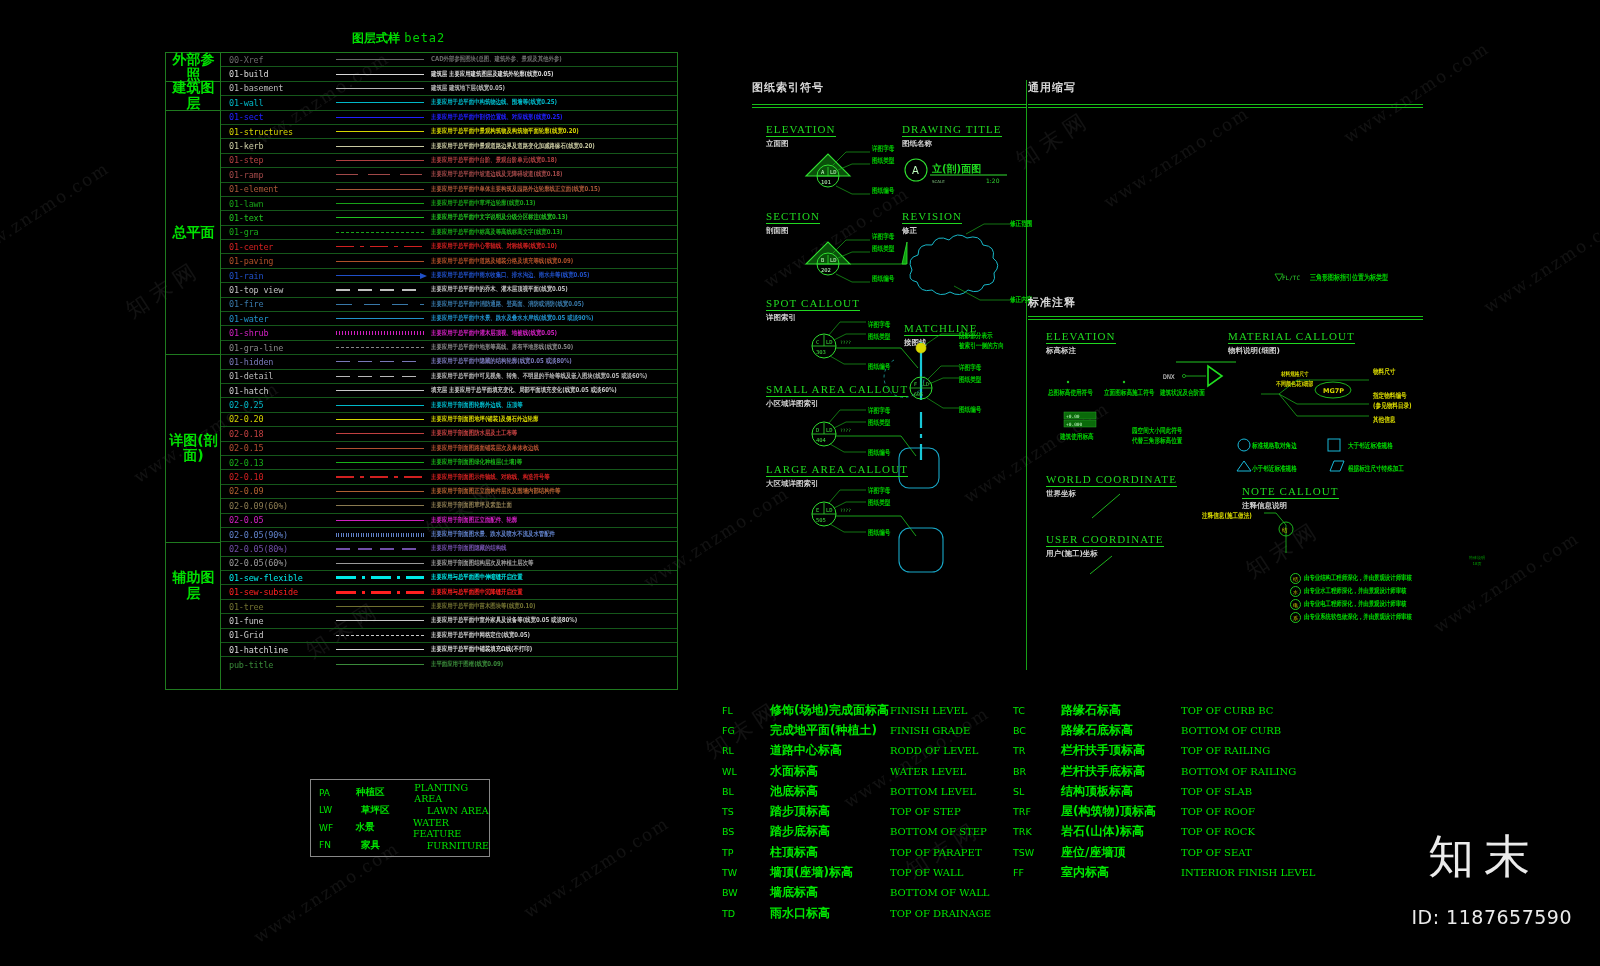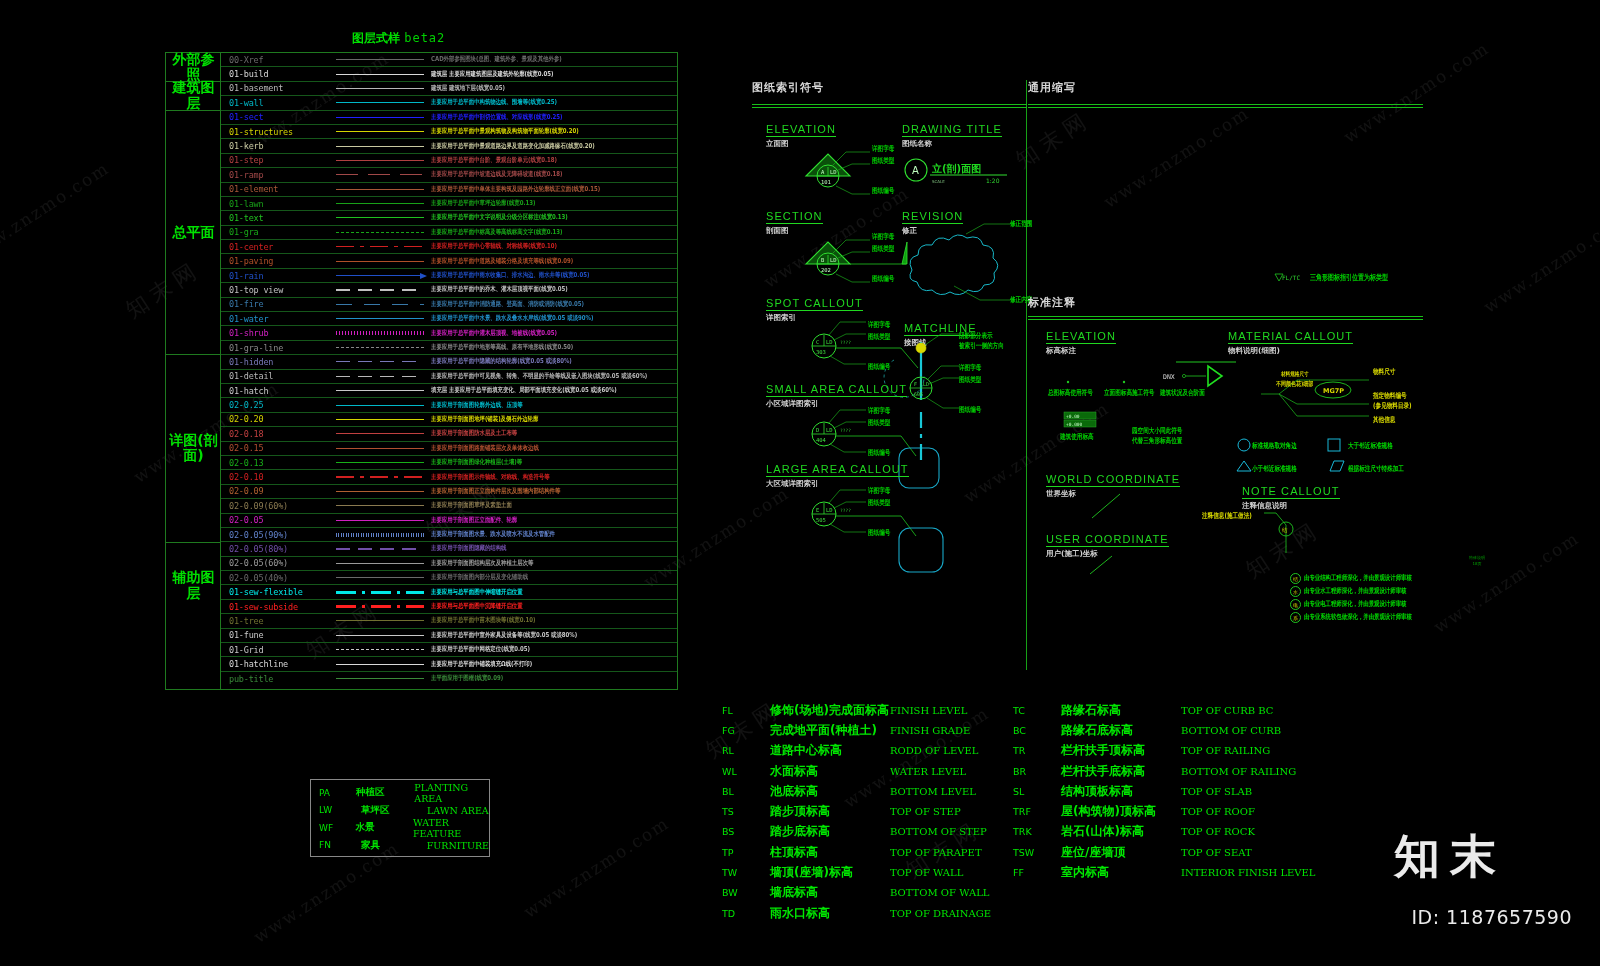--- a/index.html
+++ b/index.html
@@ -76,21 +76,21 @@
 
   .sec-title {
     color:#d8d8d8; font-size:11px; font-weight:bold; letter-spacing:1px;
   }
   .sec-hr { height:1px; background:#18c018; margin-top:4px; }
   .sec-hr2 { height:1px; background:#18c018; margin-top:2px; }
 
   .blk { position:absolute; }
   .blk-en {
     color:#20d820; font-size:11px; letter-spacing:1.1px;
-    font-family:Liberation Sans, sans-serif;
+    font-family:Liberation Serif, serif;
     border-bottom:1px solid #20d820; display:inline-block; padding-bottom:1px;
   }
   .blk-cn { color:#d0d0d0; font-size:7.5px; font-weight:bold; margin-top:2px; }
 
   .lbl-g { color:#00d000; font-size:5.6px; font-weight:bold; white-space:nowrap;
            transform:scaleY(1.3); transform-origin:left center; }
   .lbl-gs { color:#00c000; font-size:5px; white-space:nowrap; }
 
   svg { overflow:visible; }
 
@@ -106,22 +106,22 @@
   
   .wm {
     position:absolute; color:rgba(255,255,255,0.07);
     font-size:17px; letter-spacing:2px; white-space:nowrap;
     transform:rotate(-33deg); transform-origin:left top;
     pointer-events:none; font-family:"DejaVu Serif",serif;
   }
   .wm-dark { color:rgba(0,0,0,0.10); }
   #zhimo-logo {
     position:absolute; right:26px; bottom:78px; width:180px; height:64px;
-    color:rgba(255,255,255,0.92); font-size:46px; font-weight:bold;
-    letter-spacing:10px; text-align:left; line-height:64px;
+    color:rgba(255,255,255,0.92); font-size:46px; font-weight:normal;
+    letter-spacing:10px; text-align:center; line-height:64px;
   }
   #zhimo-id {
     position:absolute; right:28px; bottom:38px;
     color:rgba(255,255,255,0.92); font-size:19px; letter-spacing:0.5px;
   }
   #corner-note {
     position:absolute; left:1447px; top:555px; width:60px;
     color:#00a000; font-size:4px; line-height:1.5; text-align:center;
   }
 </style>
@@ -420,27 +420,20 @@
           <div class="lt-desc" style="color: rgb(112, 80, 168);">主要应用于剖面图隐藏的结构线</div>
         </div>
         <div class="lt-row">
           <div class="lt-name" style="color: rgb(154, 154, 154);">02-0.05(60%)</div>
           <div class="lt-sample">
             <div class="lt-sline" style="border-top: 1.1px solid rgb(154, 154, 154);"></div>
           </div>
           <div class="lt-desc" style="color: rgb(154, 154, 154);">主要应用于剖面图结构层次及种植土层次等</div>
         </div>
         <div class="lt-row">
-          <div class="lt-name" style="color: rgb(106, 106, 106);">02-0.05(40%)</div>
-          <div class="lt-sample">
-            <div class="lt-sline" style="border-top: 1px solid rgb(106, 106, 106);"></div>
-          </div>
-          <div class="lt-desc" style="color: rgb(106, 106, 106);">主要应用于剖面图内部分层及变化辅助线</div>
-        </div>
-        <div class="lt-row">
           <div class="lt-name" style="color: rgb(0, 232, 232);">01-sew-flexible</div>
           <div class="lt-sample">
             <div class="lt-sline" style="border-top: 3px none rgb(0, 232, 232); background: repeating-linear-gradient(90deg, rgb(0, 232, 232) 0px, rgb(0, 232, 232) 20px, transparent 20px, transparent 26px, rgb(0, 232, 232) 26px, rgb(0, 232, 232) 29px, transparent 29px, transparent 35px); height: 3px;"></div>
           </div>
           <div class="lt-desc" style="color: rgb(0, 232, 232);">主要应用与总平面图中伸缩缝开启位置</div>
         </div>
         <div class="lt-row">
           <div class="lt-name" style="color: rgb(255, 32, 32);">01-sew-subside</div>
           <div class="lt-sample">
             <div class="lt-sline" style="border-top: 3px none rgb(255, 32, 32); background: repeating-linear-gradient(90deg, rgb(255, 32, 32) 0px, rgb(255, 32, 32) 20px, transparent 20px, transparent 26px, rgb(255, 32, 32) 26px, rgb(255, 32, 32) 29px, transparent 29px, transparent 35px); height: 3px;"></div>

